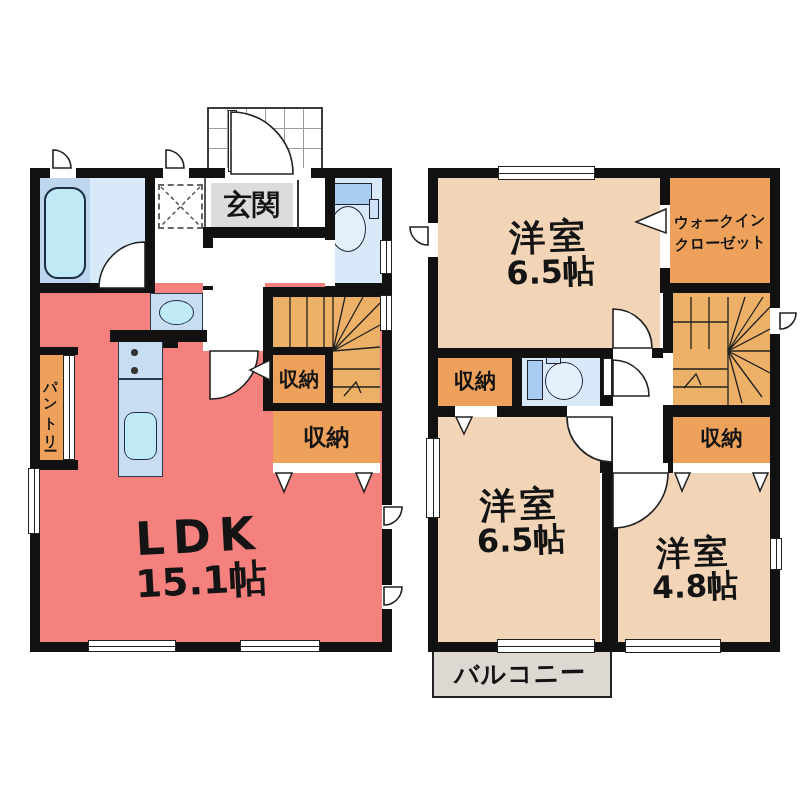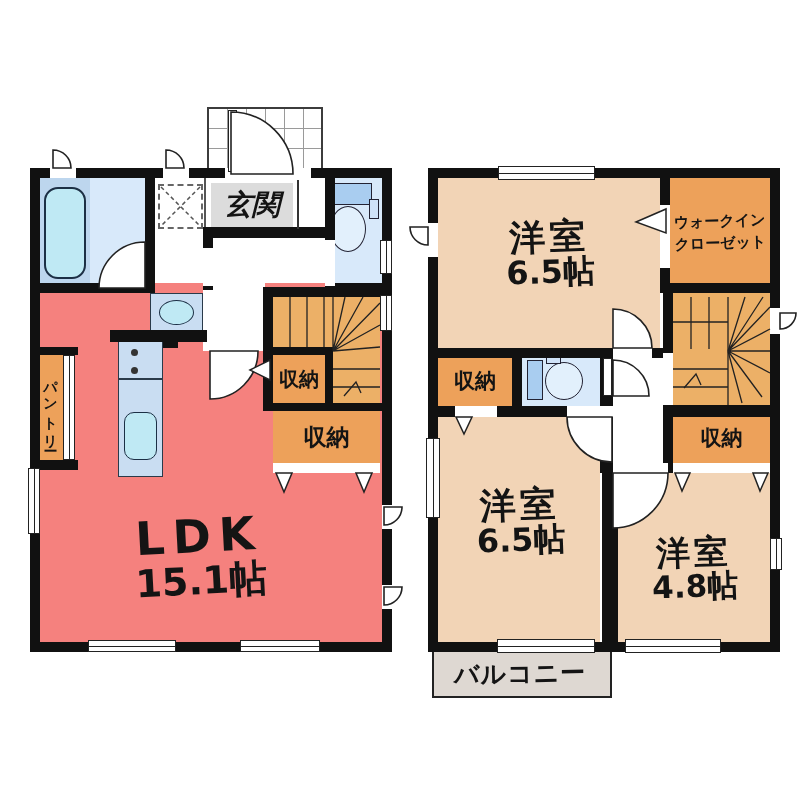--- a/index.html
+++ b/index.html
@@ -26,21 +26,21 @@
            repeating-linear-gradient(to right,transparent 0 18px,#9a9a9a 18px 19px),
            repeating-linear-gradient(to bottom,transparent 0 19px,#9a9a9a 19px 20px);}
   .fixture{position:absolute;box-sizing:border-box;}
   svg.overlay{position:absolute;left:0;top:0;pointer-events:none;}
 </style>
 </head>
 <body>
 
 <div id="canvas">
 
-  <div class="abs" style="left:0;top:0;width:400px;height:800px;font-style:italic;">
+  <div class="abs" style="left:0;top:0;width:400px;height:800px;">
 
     <div class="porch" style="left:207px;top:107px;width:116px;height:61px;"></div>
 
     <div class="abs" style="left:40px;top:178px;width:342px;height:464px;background:#fff;"></div>
 
     <div class="abs c-water" style="left:40px;top:178px;width:105px;height:105px;"></div>
     <div class="abs" style="left:40px;top:178px;width:50px;height:105px;background:var(--bath_strip);"></div>
     <div class="fixture" style="left:44px;top:187px;width:42px;height:92px;background:var(--fixture_blue);border:2px solid #1c2f45;border-radius:14px;"></div>
     <div class="abs" style="left:155px;top:178px;width:48px;height:165px;background:#fff;"></div>
     <div class="abs" style="left:207px;top:178px;width:116px;height:49px;background:#fff;"></div>

